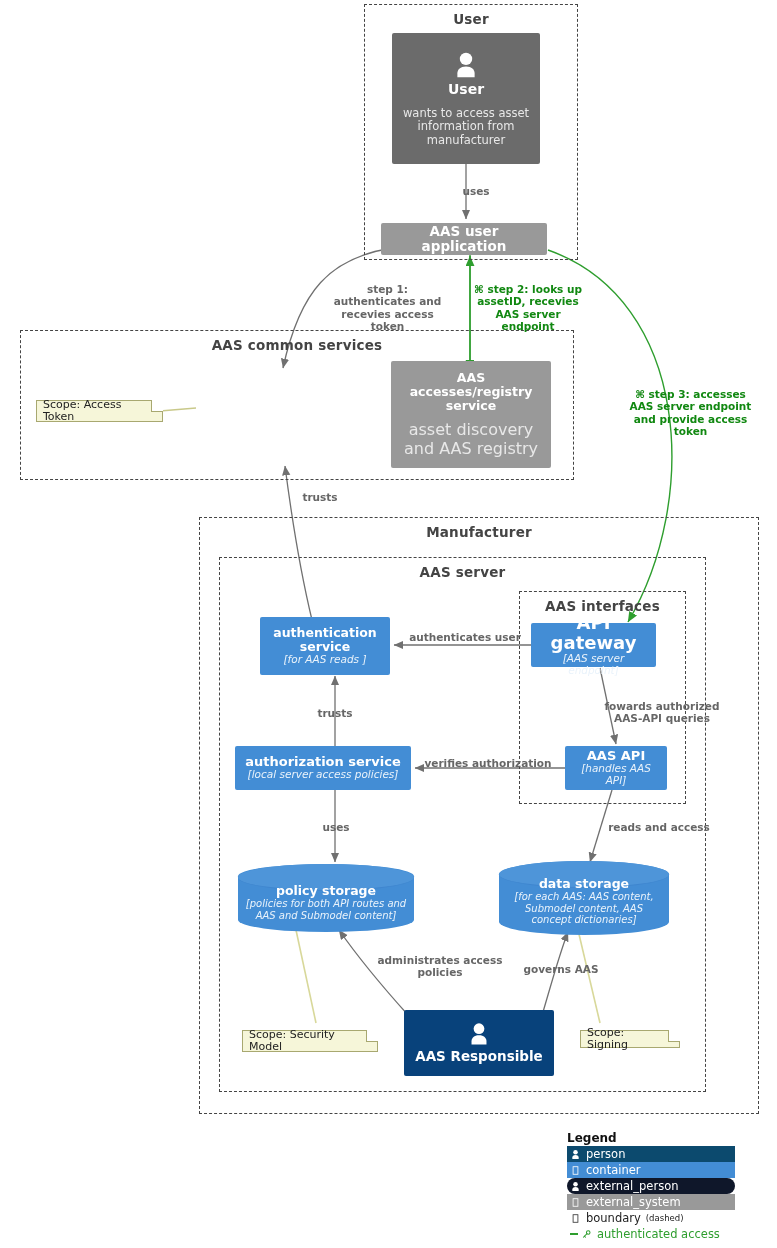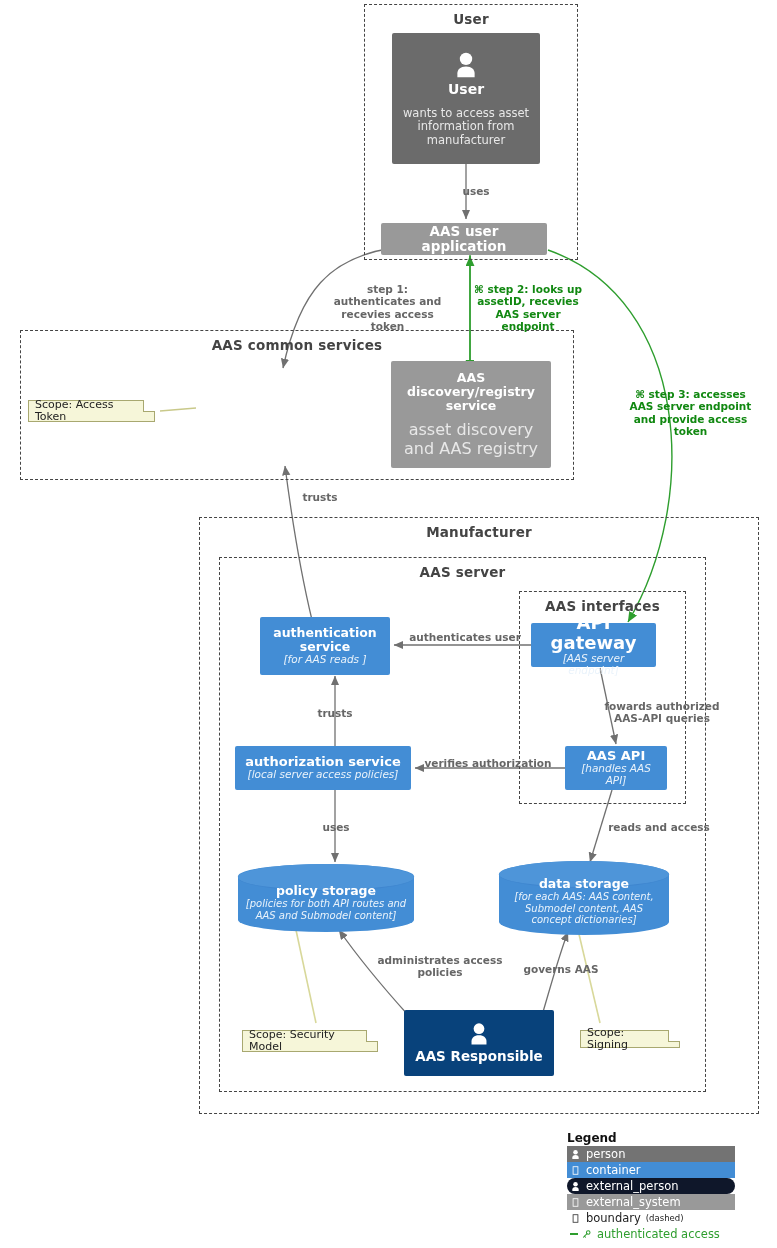--- a/index.html
+++ b/index.html
@@ -47,21 +47,21 @@
         display:flex;align-items:center;padding:3px 14px 3px 6px;
         line-height:1.1;}
   .note .fold{position:absolute;right:-1px;top:-1px;width:11px;height:11px;
         background:#ffffff;border-left:1px solid #a8a870;border-bottom:1px solid #a8a870;}
 
   
   #legend{position:absolute;font-size:11.5px;}
   #legend .lg-title{font-weight:bold;font-size:12px;color:#111;margin-bottom:1px;}
   #legend .lrow{display:flex;align-items:center;height:16px;padding-left:3px;gap:5px;}
   #legend .lrow span.lbl{white-space:nowrap;}
-  #legend .sw-person{background:#737373;color:#fff;}
+  #legend .sw-person{background:#0c4a6e;color:#fff;}
   #legend .sw-container{background:#438dd5;color:#fff;}
   #legend .sw-extperson{background:#0f172a;color:#fff;border-radius:8px;}
   #legend .sw-extsystem{background:#999999;color:#fff;}
   #legend .plain{color:#222;}
   #legend .green{color:#2e9e2e;}
   .mini{width:11px;height:11px;flex:0 0 11px;}
   .small-note{font-size:8.5px;}
 
   svg.ov{position:absolute;left:0;top:0;width:777px;height:1248px;pointer-events:none;}
 </style>
@@ -140,21 +140,21 @@
     <div class="n-title" style="font-size:14px;">User</div>
     <div class="n-desc" style="font-size:11.5px;margin-top:9px;max-width:132px;">wants to access asset information from manufacturer</div>
   </div>
 
   <div class="node ext-system" style="left:381px;top:223px;width:166px;height:32px;">
     <div class="n-title" style="font-size:13.5px;">AAS user application</div>
   </div>
 
 
   <div class="node ext-system" style="left:391px;top:361px;width:160px;height:107px;">
-    <div class="n-title" style="font-size:12.5px;max-width:150px;">AAS discovery/registry service</div>
+    <div class="n-title" style="font-size:12.5px;max-width:150px;">AAS accesses/registry service</div>
     <div class="n-desc" style="font-size:16px;margin-top:8px;max-width:150px;">asset discovery and AAS registry</div>
   </div>
 
   <div class="node container" style="left:260px;top:617px;width:130px;height:58px;">
     <div class="n-title" style="font-size:12.5px;max-width:124px;">authentication service</div>
     <div class="n-tech" style="font-size:10.5px;">[for AAS reads ]</div>
   </div>
 
   <div class="node container" style="left:531px;top:623px;width:125px;height:44px;">
     <div class="n-title" style="font-size:18px;">API gateway</div>
@@ -196,21 +196,21 @@
   <div class="elabel" style="left:290px;top:491px;width:60px;">trusts</div>
   <div class="elabel" style="left:404px;top:631px;width:122px;">authenticates user</div>
   <div class="elabel" style="left:604px;top:700px;width:116px;">fowards authorized AAS-API queries</div>
   <div class="elabel" style="left:307px;top:707px;width:56px;">trusts</div>
   <div class="elabel" style="left:420px;top:757px;width:136px;">verifies authorization</div>
   <div class="elabel" style="left:308px;top:821px;width:56px;">uses</div>
   <div class="elabel" style="left:599px;top:821px;width:120px;">reads and access</div>
   <div class="elabel" style="left:372px;top:954px;width:136px;">administrates access policies</div>
   <div class="elabel" style="left:515px;top:963px;width:92px;">governs AAS</div>
 
-  <div class="note" style="left:28px;top:400px;width:127px;height:22px;">
+  <div class="note" style="left:36px;top:400px;width:127px;height:22px;">
     <span>Scope: Access Token</span>
     <span class="fold"></span>
   </div>
 
   <div class="note" style="left:242px;top:1030px;width:136px;height:22px;">
     <span>Scope: Security Model</span>
     <span class="fold"></span>
   </div>
 
   <div class="note" style="left:580px;top:1030px;width:100px;height:18px;">

